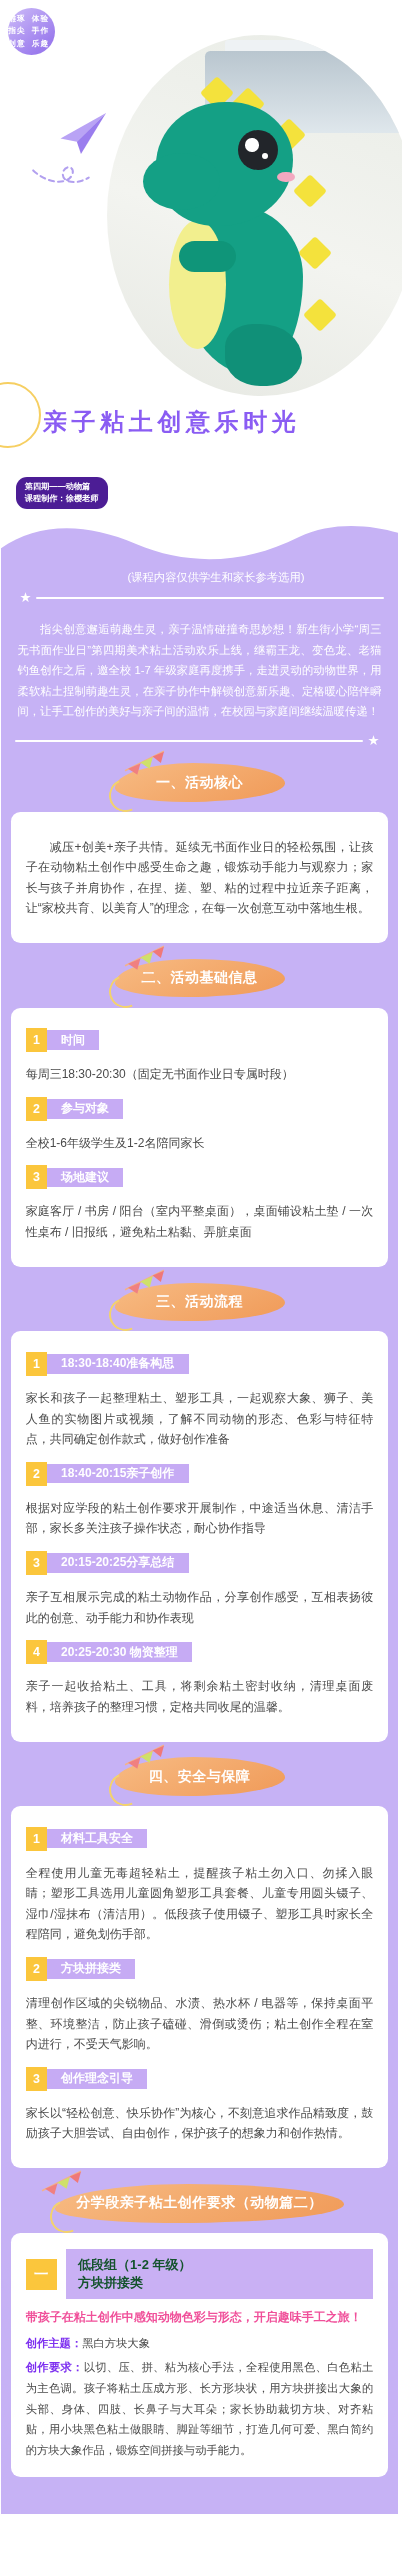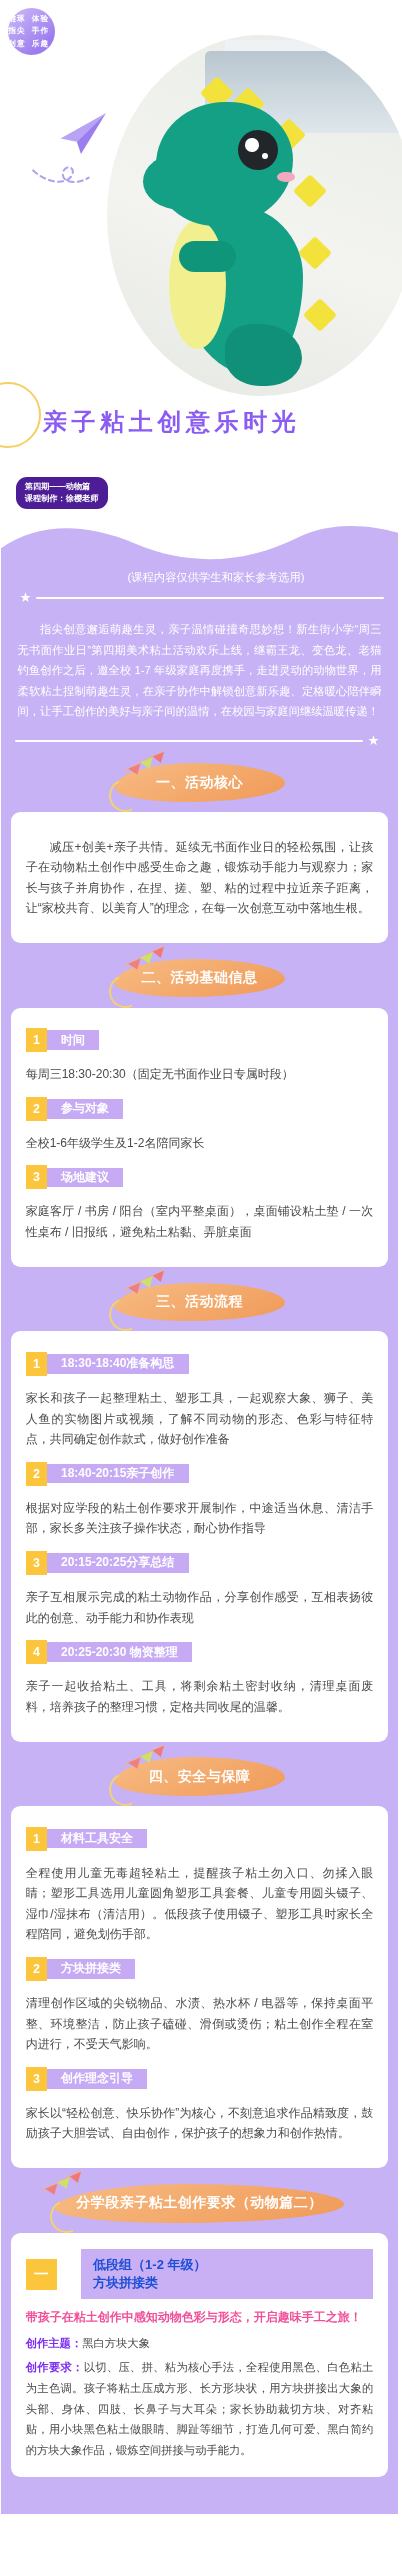--- a/index.html
+++ b/index.html
@@ -57,21 +57,21 @@
   .body-p{font-size:12px;line-height:20.6px;color:#4a4a4a;text-align:justify;}
   .indent{text-indent:2em;}
   .item-hd{position:relative;margin:8.2px 0 4.1px;height:24px;}
   .item-hd .band{position:absolute;left:11.3px;top:2.1px;height:19.6px;display:flex;align-items:center;
     background:#c6abf4;color:#fff;font-weight:bold;font-size:12px;padding:0 14.4px 0 24px;}
   .item-hd .num{position:absolute;left:0;top:0;width:21.6px;height:24px;background:#fbc63c;color:#fff;
     font-weight:bold;font-size:12.4px;display:flex;align-items:center;justify-content:center;}
   .grp-hd{display:flex;align-items:center;margin:4.1px 0 9.3px;}
   .gnum{width:31px;height:31px;background:#fbc63c;color:#fff;font-weight:bold;font-size:14.4px;
     display:flex;align-items:center;justify-content:center;flex:0 0 31px;}
-  .gband{flex:1;margin-left:24px;background:#c9b0f4;color:#1d4ed8;font-weight:bold;font-size:13px;
+  .gband{flex:1;margin-left:9px;background:#c9b0f4;color:#14532d;font-weight:bold;font-size:13px;
     line-height:18.5px;padding:6.2px 12.4px;}
   .lead{color:#f0509a;font-weight:bold;font-size:12px;line-height:19.6px;margin:3.1px 0 5.2px;font-family:Liberation Serif, serif;}
   .kv{font-size:11.3px;line-height:20.6px;color:#4a4a4a;text-align:justify;margin:2.1px 0 4.1px;}
   .kv .k{color:#7d2ff0;font-weight:bold;}
 </style>
 </head>
 <body>
 
 <div class="page">
 

